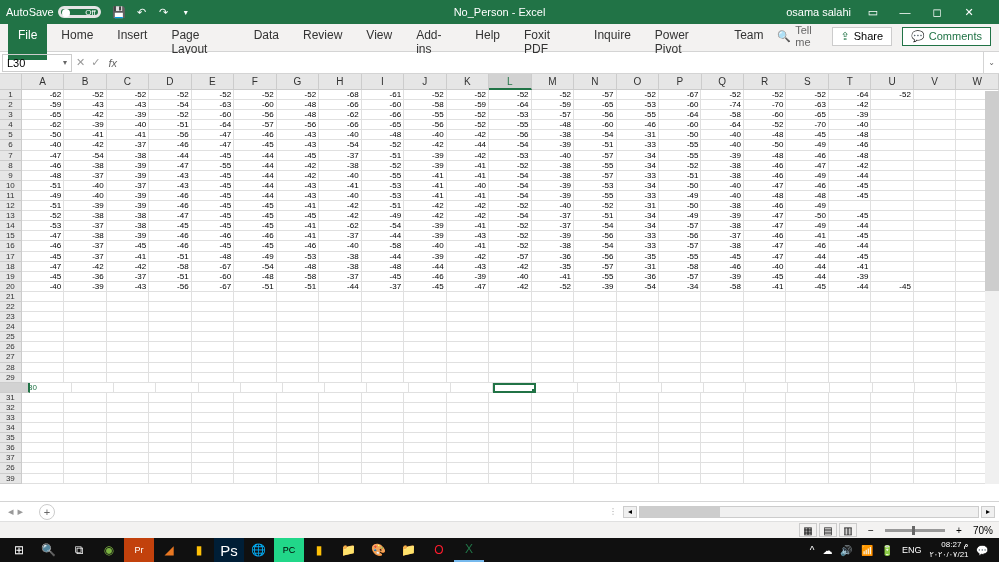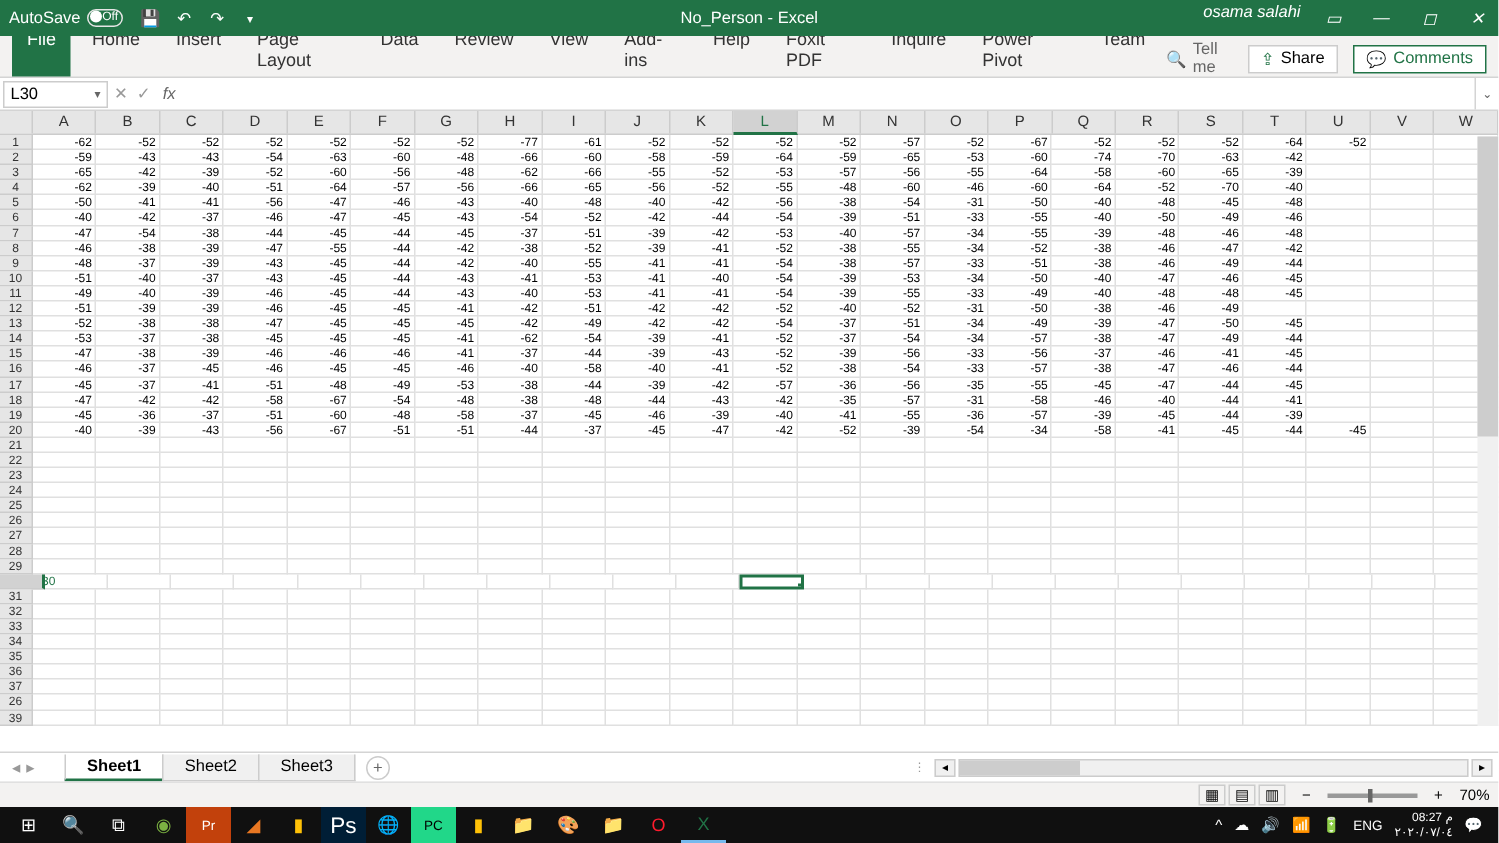--- a/index.html
+++ b/index.html
@@ -1,31 +1,31 @@
 <!DOCTYPE html>
 <html><head>
 <meta charset="utf-8">
 <style>
 * { margin: 0; padding: 0; box-sizing: border-box; font-family: 'Segoe UI', Tahoma, sans-serif; }
 body { background: #fff; width: 999px; height: 562px; overflow: hidden; position: relative; }
 
 
 .title-bar { height: 24px; background: #217346; display: flex; align-items: center; color: #fff; font-size: 11px; position: relative; }
 .autosave { display: flex; align-items: center; margin-left: 6px; gap: 4px; }
-.autosave-toggle { width: 24px; height: 12px; border: 1px solid #e5e5e5; border-radius: 6px; position: relative; background: transparent; }
+.autosave-toggle { width: 43px; height: 12px; border: 3px solid #e5e5e5; border-radius: 6px; position: relative; background: transparent; }
 .autosave-toggle::before { content: ''; position: absolute; left: 1px; top: 0px; width: 8px; height: 8px; border-radius: 50%; background: #fff; }
 .autosave-off { font-size: 8px; position: absolute; right: 2px; top: -1px; }
 .qat { display: flex; gap: 8px; margin-left: 12px; align-items: center; }
 .qat-icon { width: 14px; height: 14px; display: flex; align-items: center; justify-content: center; font-size: 11px; }
 .title-center { position: absolute; left: 50%; transform: translateX(-50%); font-size: 11px; }
-.title-right { margin-left: auto; display: flex; gap: 12px; padding-right: 4px; font-style: italic; }
+.title-right { margin-left: auto; display: flex; align-items: center; gap: 12px; padding-right: 20px; }
 .win-btn { width: 20px; height: 20px; display: flex; align-items: center; justify-content: center; font-size: 11px; }
 
 
-.ribbon { height: 28px; background: #f3f2f1; border-bottom: 1px solid #d4d4d4; display: flex; align-items: flex-end; font-size: 12px; padding: 0 8px; gap: 4px; }
+.ribbon { height: 28px; background: #f3f2f1; border-bottom: 1px solid #d4d4d4; display: flex; align-items: flex-start; font-size: 12px; padding: 0 8px; gap: 4px; }
 .ribbon-tab { padding: 4px 10px; cursor: pointer; color: #333; }
 .ribbon-tab.file { background: #217346; color: #fff; }
 .ribbon-right { margin-left: auto; display: flex; align-items: center; gap: 10px; }
 .share-btn, .comments-btn { border: 1px solid #ccc; padding: 2px 8px; font-size: 11px; display: flex; gap: 4px; align-items: center; background: #fff; }
 .comments-btn { color: #217346; border-color: #217346; }
 .tellme { display: flex; align-items: center; gap: 4px; color: #666; font-size: 11px; }
 
 
 .formula-bar { height: 22px; background: #fff; border-bottom: 1px solid #d4d4d4; display: flex; align-items: center; font-size: 11px; }
 .name-box { width: 70px; border: 1px solid #ccc; height: 18px; padding: 0 4px; margin-left: 2px; display: flex; align-items: center; justify-content: space-between; }
@@ -181,21 +181,21 @@
   <div class="rows" id="rows">
       <div class="row">
         <div class="row-header">1</div>
         <div class="cell">-62</div>
         <div class="cell">-52</div>
         <div class="cell">-52</div>
         <div class="cell">-52</div>
         <div class="cell">-52</div>
         <div class="cell">-52</div>
         <div class="cell">-52</div>
-        <div class="cell">-77</div>
+        <div class="cell">-68</div>
         <div class="cell">-61</div>
         <div class="cell">-52</div>
         <div class="cell">-52</div>
         <div class="cell">-52</div>
         <div class="cell">-52</div>
         <div class="cell">-57</div>
         <div class="cell">-52</div>
         <div class="cell">-67</div>
         <div class="cell">-52</div>
         <div class="cell">-52</div>
@@ -1197,25 +1197,20 @@
   <div class="vscroll">
       <div class="vscroll-thumb"></div>
     </div>
 </div>
 
 <div class="sheet-bar">
   <div class="sheet-nav">
     <span>◂</span>
     <span>▸</span>
   </div>
-  <div class="sheet-tabs" id="sheet-tabs">
-      <div class="sheet-tab active">Sheet1</div>
-      <div class="sheet-tab">Sheet2</div>
-      <div class="sheet-tab">Sheet3</div>
-    </div>
   <div class="add-sheet">+</div>
   <div class="hscroll">
     <span style="color:#999;font-size:8px;margin-right:4px">⋮</span>
     <div class="hscroll-btn">◂</div>
     <div class="hscroll-track">
         <div class="hscroll-thumb"></div>
       </div>
     <div class="hscroll-btn">▸</div>
   </div>
 </div>
@@ -1251,17 +1246,17 @@
   <div class="task-icon" style="color:#217346;border-bottom:2px solid #76b9ed">X</div>
   <div class="task-right">
     <span class="sys-icon">^</span>
     <span class="sys-icon">☁</span>
     <span class="sys-icon">🔊</span>
     <span class="sys-icon">📶</span>
     <span class="sys-icon">🔋</span>
     <span>ENG</span>
     <div class="clock">
       <div>08:27 م</div>
-      <div>٢٠٢٠/٠٧/٠٤</div>
+      <div>٢٠٢٠/٠٧/21</div>
     </div>
     <span class="sys-icon">💬</span>
   </div>
 </div>
 
 </body></html>

